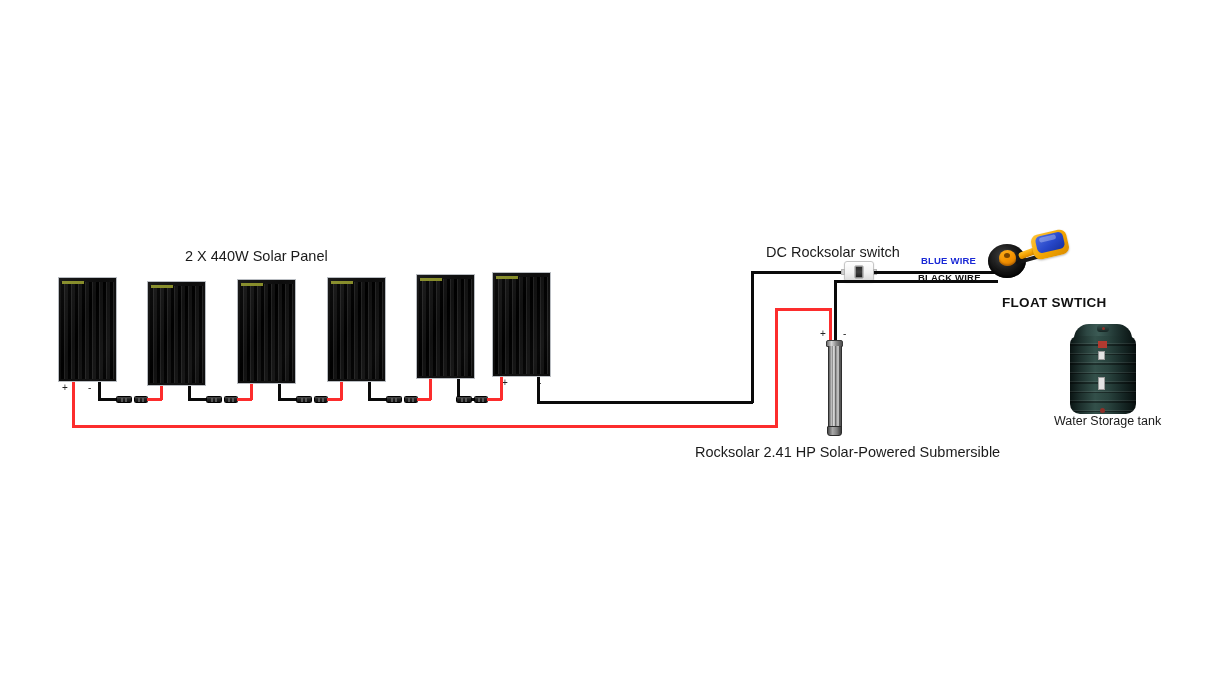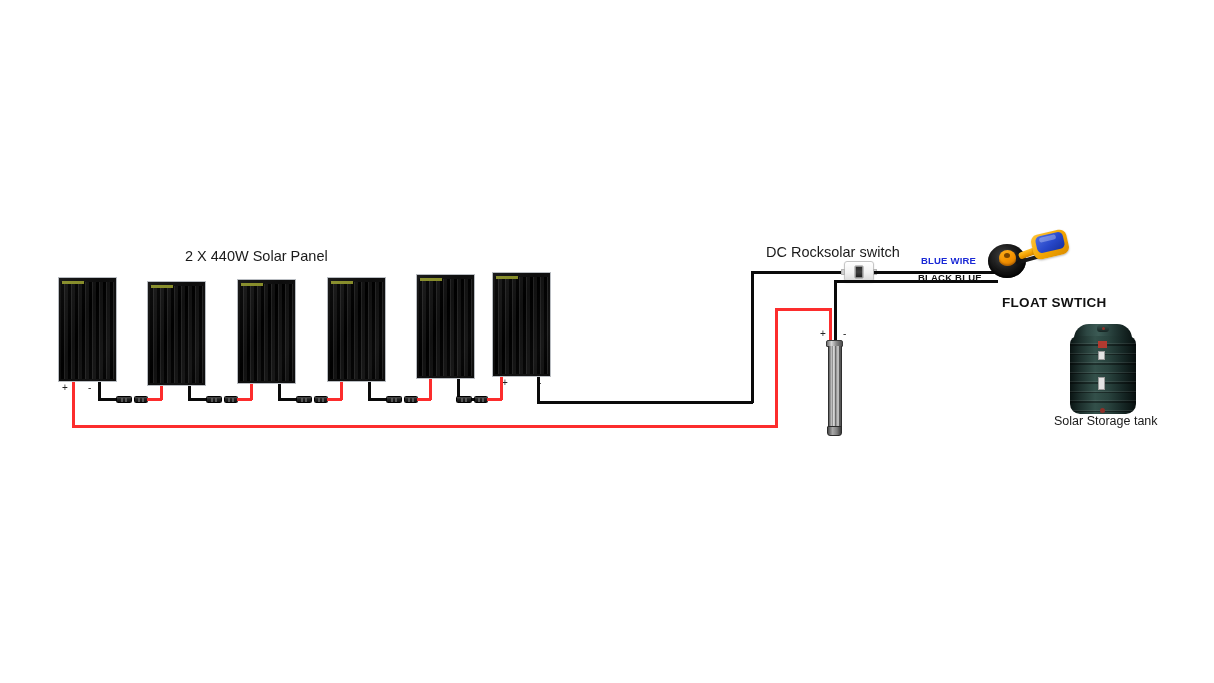--- a/index.html
+++ b/index.html
@@ -336,24 +336,25 @@
 </style>
 </head>
 <body>
 
 <div id="stage">
 
   <div class="label title-panels" style="left:185px; top:248px;">2 X 440W Solar Panel</div>
 
   <div class="label title-switch" style="left:766px; top:244px;">DC Rocksolar switch</div>
 
+  <div class="label title-pump" style="left:695px; top:444px;">Rocksolar 2.41 HP Solar-Powered Submersible</div>
 
   <div class="label float-cap" style="left:1002px; top:295px;">FLOAT SWTICH</div>
 
-  <div class="label title-tank" style="left:1054px; top:414px;">Solar Storage tank</div>
+  <div class="label title-tank" style="left:1054px; top:414px;">Water Storage tank</div>
 
   <div class="panel" style="left:58px; top:277px; width:59px; height:105px;">
     <div class="cells"></div>
     <div class="logo"></div>
     <div class="sheen"></div>
   </div>
 
   <div class="panel" style="left:147px; top:281px; width:59px; height:105px;">
     <div class="cells"></div>
     <div class="logo"></div>
@@ -472,21 +473,21 @@
     <div class="lug r"></div>
     <div class="window"></div>
   </div>
 
   <div class="wire black" style="left:874px; top:271px; width:124px; height:2.5px;"></div>
   <div class="wire black" style="left:834px; top:280px; width:164px; height:2.5px;"></div>
 
   <div class="wire black" style="left:834px; top:280px; width:2.5px; height:60px;"></div>
 
   <div class="wirelabel blue" style="left:921px; top:255px;">BLUE WIRE</div>
-  <div class="wirelabel black" style="left:918px; top:272px;">BLACK BLUE</div>
+  <div class="wirelabel black" style="left:918px; top:272px;">BLACK WIRE</div>
 
   <div class="floatsw" style="left:988px; top:236px; width:92px; height:50px;">
     <div class="coil-outer"></div>
     <div class="coil-mid"></div>
     <div class="hub"></div>
     <div class="hub-hole"></div>
     <div class="tail"></div>
     <div class="stem"></div>
     <div class="float-body"></div>
     <div class="float-top"></div>

